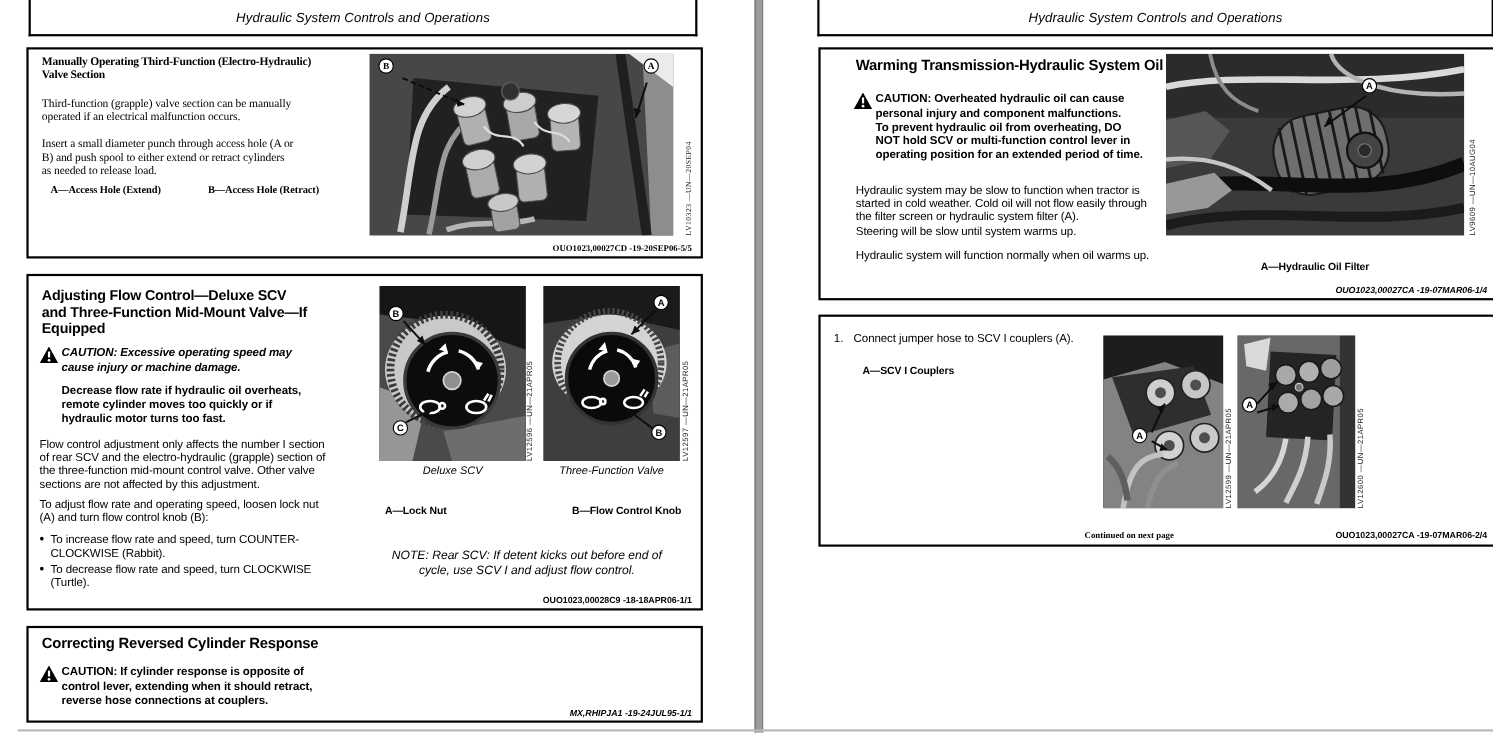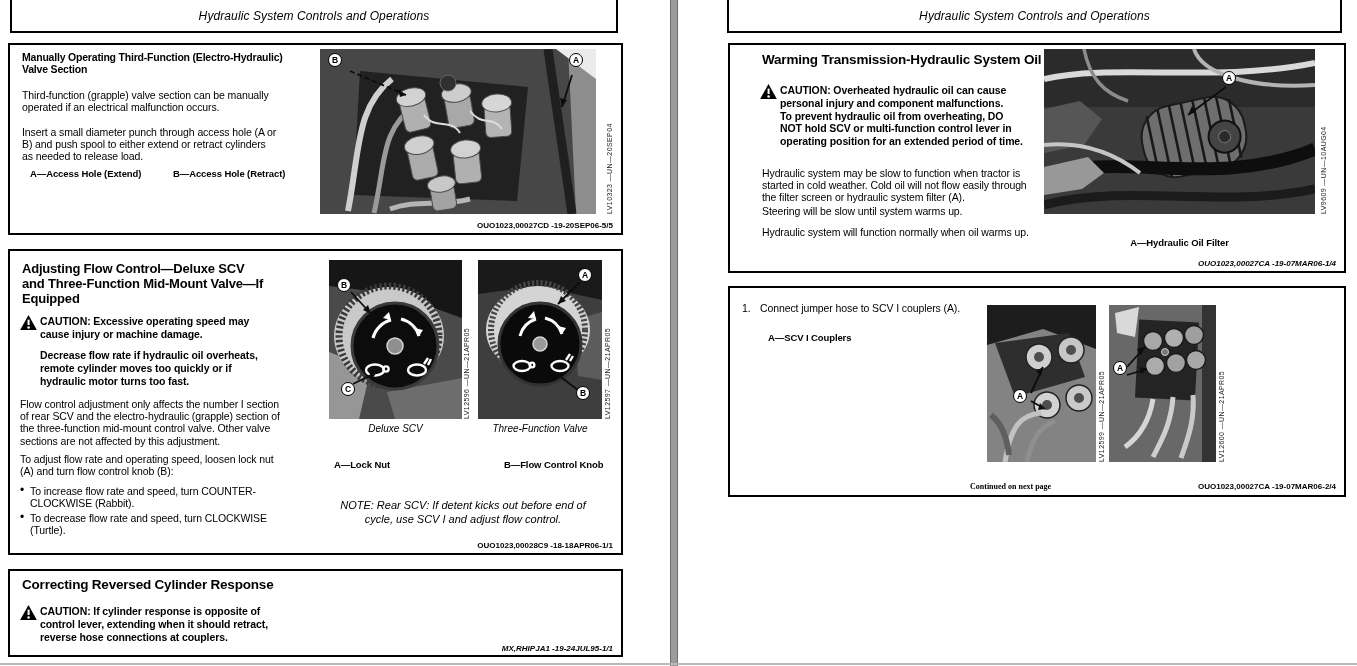--- a/index.html
+++ b/index.html
@@ -1,18 +1,18 @@
 <!DOCTYPE html>
 <html><head>
 <meta charset="utf-8">
 <style>
   * { margin:0; padding:0; box-sizing:border-box; }
   html,body { width:1357px; height:666px; background:#ffffff; overflow:hidden;
               font-family:"Liberation Sans", sans-serif; color:#000; }
-  .stage { position:absolute; left:0; top:0; width:1111px; height:666px; background:#fff; }
+  .stage { position:absolute; left:16px; top:0; width:1111px; height:666px; background:#fff; }
   .page { position:absolute; top:0; height:666px; background:#fff; }
   .page-divider { position:absolute; top:0; left:670px; width:8px; height:666px;
                   background:#9c9c9c; border-left:1px solid #6f6f6f; border-right:1px solid #6f6f6f; }
   .bottom-edge { position:absolute; left:0; top:663px; width:1357px; height:2px; background:#b8b8b8; }
 
   .running-head { position:absolute; top:0; height:33px;
                   border-left:2px solid #000; border-right:2px solid #000; border-bottom:2px solid #000;
                   display:flex; align-items:center; justify-content:center; }
   .running-head span { font-style:italic; font-size:12px; letter-spacing:0.1px; }
 
@@ -49,21 +49,21 @@
 <body>
 
 <div class="stage">
 
   <div class="page" style="left:0; width:670px;">
 
     <div class="running-head" style="left:10px; width:608px;">
       <span>Hydraulic System Controls and Operations</span>
     </div>
 
-    <div class="box" style="left:8px; top:43px; width:615px; height:192px;">
+    <div class="box" style="left:8px; top:43px; width:615px; height:192px;font-family:Liberation Serif, serif;">
       <div class="sec-title t-sm" style="left:12px; top:6px; width:305px;">Manually Operating Third-Function (Electro-Hydraulic)
 Valve Section</div>
       <div class="body-text" style="left:12px; top:44px; width:300px;">Third-function (grapple) valve section can be manually
 operated if an electrical malfunction occurs.</div>
       <div class="body-text" style="left:12px; top:81px; width:300px;">Insert a small diameter punch through access hole (A or
 B) and push spool to either extend or retract cylinders
 as needed to release load.</div>
       <div class="legend" style="left:20px; top:123px;">A—Access Hole (Extend)</div>
       <div class="legend" style="left:163px; top:123px;">B—Access Hole (Retract)</div>
 
@@ -120,21 +120,21 @@
     <div class="box" style="left:8px; top:249px; width:615px; height:306px;">
       <div class="sec-title t-md" style="left:12px; top:10px; width:300px;">Adjusting Flow Control—Deluxe SCV
 and Three-Function Mid-Mount Valve—If
 Equipped</div>
 
       <svg class="caution-icon" style="left:10px; top:64px;" viewBox="0 0 20 18">
         <path d="M10 0 L20 18 L0 18 Z" fill="#000"></path>
           <rect x="8.9" y="5.5" width="2.4" height="6.5" fill="#fff"></rect>
           <circle cx="10.1" cy="15" r="1.5" fill="#fff"></circle>
       </svg>
-      <div class="caution-text" style="left:30px; top:64px; width:280px;">CAUTION: Excessive operating speed may
+      <div class="caution-text" style="left:30px; top:64px; width:280px;font-style:italic;">CAUTION: Excessive operating speed may
 cause injury or machine damage.</div>
       <div class="caution-text" style="left:30px; top:98px; width:280px;">Decrease flow rate if hydraulic oil overheats,
 remote cylinder moves too quickly or if
 hydraulic motor turns too fast.</div>
 
       <div class="body-text" style="left:10px; top:147px; width:310px;">Flow control adjustment only affects the number I section
 of rear SCV and the electro-hydraulic (grapple) section of
 the three-function mid-mount control valve. Other valve
 sections are not affected by this adjustment.</div>
       <div class="body-text" style="left:10px; top:202px; width:310px;">To adjust flow rate and operating speed, loosen lock nut

